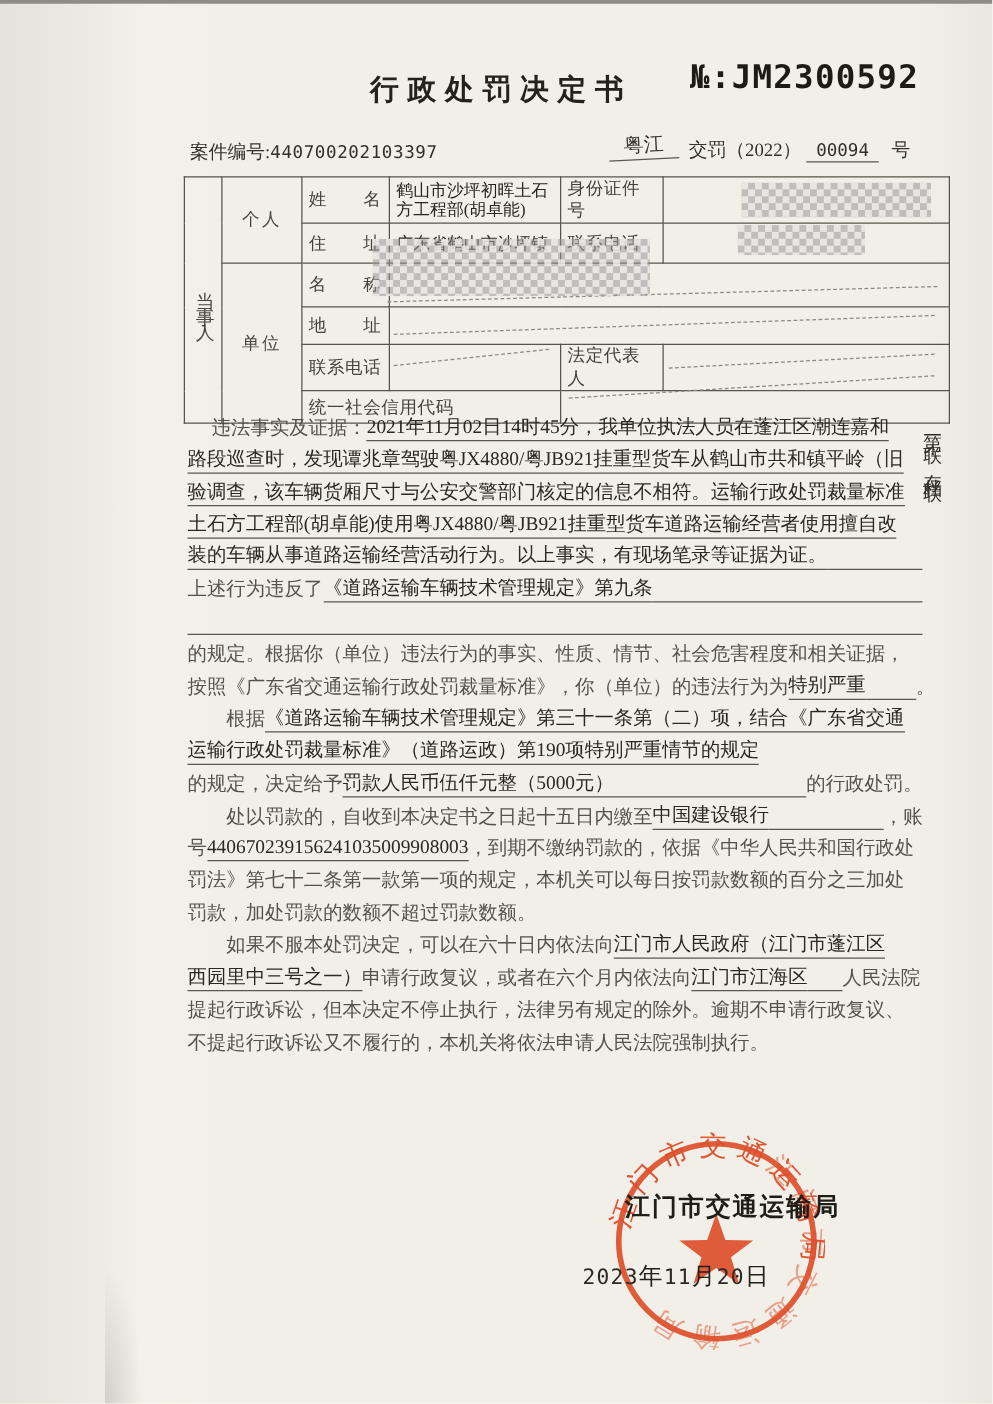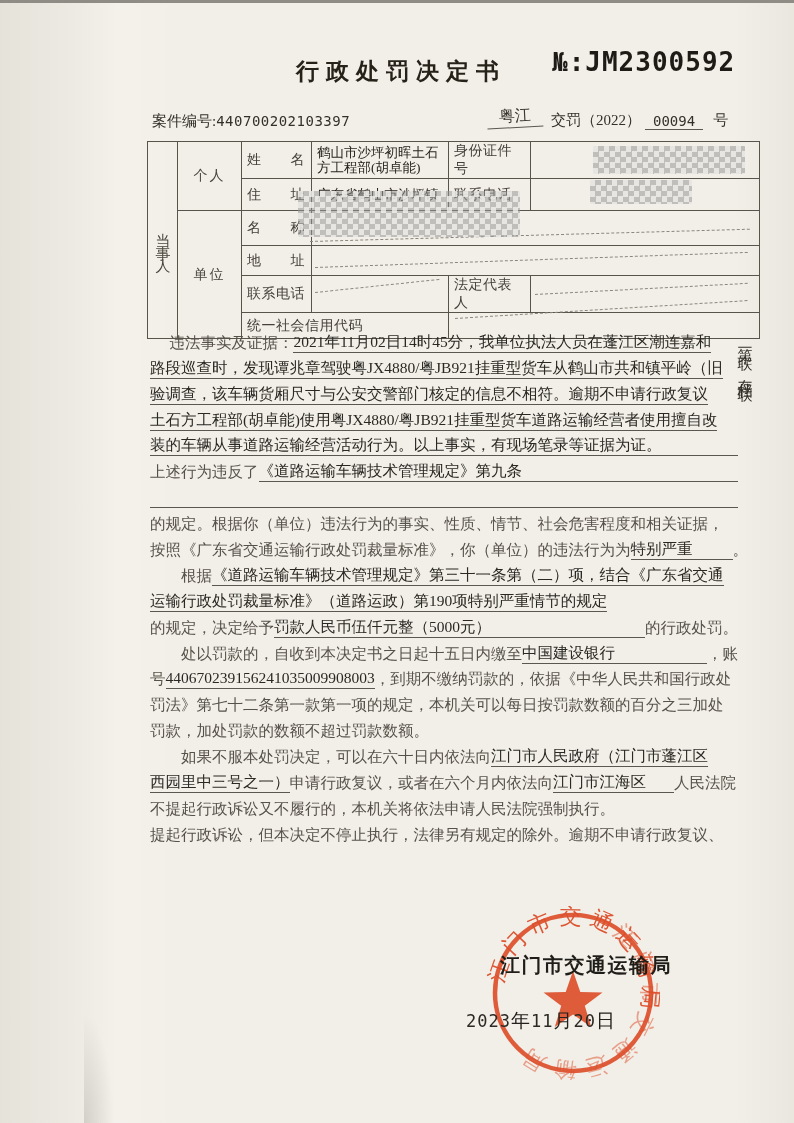--- a/index.html
+++ b/index.html
@@ -147,21 +147,21 @@
 
   <div class="bodytext" id="body-lines">
       <div class="bodyline">
         <span class="p">　 违法事实及证据：</span>
         <span class="u">2021年11月02日14时45分，我单位执法人员在蓬江区潮连嘉和</span>
       </div>
       <div class="bodyline">
         <span class="u">路段巡查时，发现谭兆章驾驶粤JX4880/粤JB921挂重型货车从鹤山市共和镇平岭（旧</span>
       </div>
       <div class="bodyline">
-        <span class="u">验调查，该车辆货厢尺寸与公安交警部门核定的信息不相符。逾期不申请行政复议</span>
+        <span class="u">验调查，该车辆货厢尺寸与公安交警部门核定的信息不相符。运输行政处罚裁量标准</span>
       </div>
       <div class="bodyline">
         <span class="u">土石方工程部(胡卓能)使用粤JX4880/粤JB921挂重型货车道路运输经营者使用擅自改</span>
       </div>
       <div class="bodyline">
         <span class="u">装的车辆从事道路运输经营活动行为。以上事实，有现场笔录等证据为证。</span>
         <span class="u fill"></span>
       </div>
       <div class="bodyline">
         <span class="p">上述行为违反了</span>
@@ -215,24 +215,24 @@
         <span class="u">江门市人民政府（江门市蓬江区</span>
       </div>
       <div class="bodyline">
         <span class="u">西园里中三号之一）</span>
         <span class="p">申请行政复议，或者在六个月内依法向</span>
         <span class="u">江门市江海区</span>
         <span class="u" style="display: inline-block; min-width: 28px;"></span>
         <span class="p">人民法院</span>
       </div>
       <div class="bodyline">
+        <span class="p">提起行政诉讼，但本决定不停止执行，法律另有规定的除外。逾期不申请行政复议、</span>
+      </div>
+      <div class="bodyline">
         <span class="p">不提起行政诉讼又不履行的，本机关将依法申请人民法院强制执行。</span>
-      </div>
-      <div class="bodyline">
-        <span class="p">提起行政诉讼，但本决定不停止执行，法律另有规定的除外。逾期不申请行政复议、</span>
       </div>
     </div>
 
   <svg class="seal" width="174" height="174" viewBox="0 0 174 174">
     <circle cx="87" cy="87" r="78" fill="none" stroke-width="4.5" opacity="0.92" stroke="#dd4f2b"></circle>
     <path id="sealArc" d="M 25 120 A 70 70 0 1 1 149 120" fill="none"></path>
     <path d="M87,65 L94.3,86 L116.5,86.4 L98.8,99.8 L105.2,121.1 L87,108.4 L68.8,121.1 L75.2,99.8 L57.5,86.4 L79.7,86 Z" opacity="0.92" fill="#dd4f2b"></path>
     <text font-size="22" letter-spacing="7" opacity="0.95" fill="#dd4f2b">
       <textPath href="#sealArc" startOffset="15%">江门市交通运输局</textPath>
     </text>

